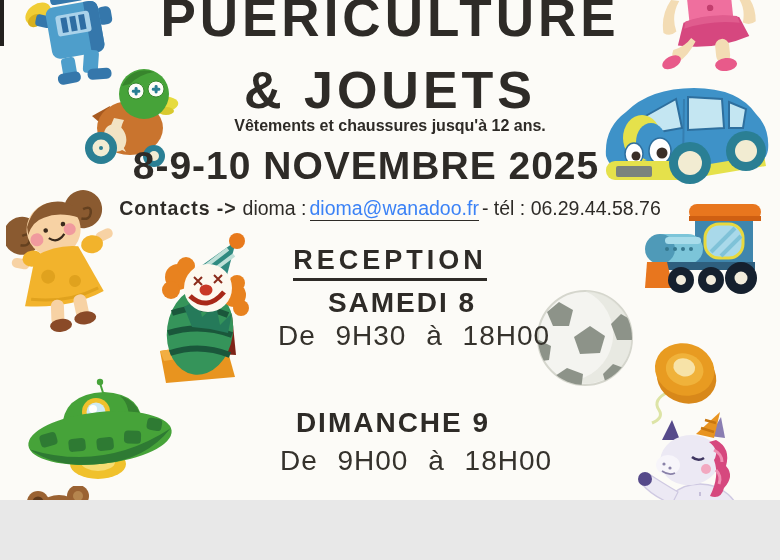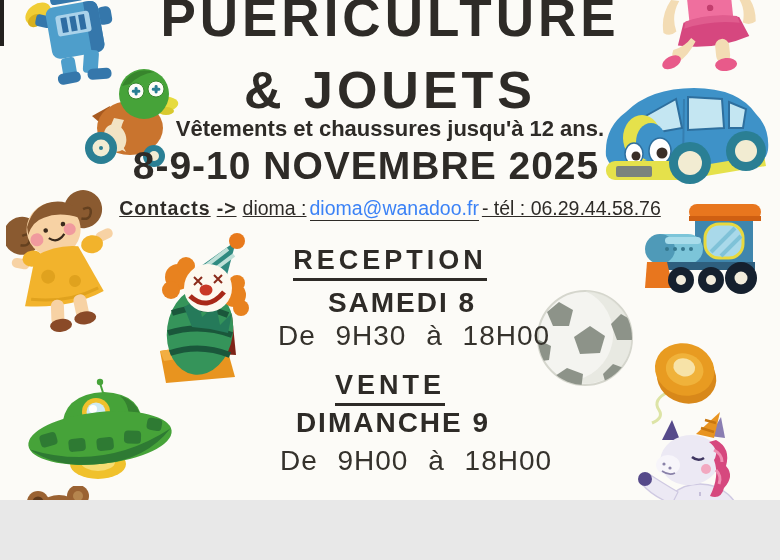--- a/index.html
+++ b/index.html
@@ -5,26 +5,26 @@
   html,body{margin:0;padding:0;background:#e8e8e8;}
   .page{
     position:relative;width:780px;height:500px;overflow:hidden;
     background:#fcfbf7;
     font-family:"Liberation Sans", sans-serif;
     color:#2e2b27;
   }
   .line{position:absolute;left:0;right:0;text-align:center;white-space:nowrap;line-height:1;z-index:2;}
   .title1{top:-9px;font-size:53px;font-weight:bold;letter-spacing:4px;}
   .title2{top:64px;font-size:52px;font-weight:bold;letter-spacing:4px;}
-  .subtitle{top:118px;font-size:22px;font-weight:bold;}
+  .subtitle{top:118px;font-size:16px;font-weight:bold;}
   .dates{top:146px;font-size:39px;font-weight:bold;letter-spacing:1px;transform:translateX(-24px);}
   .contact{top:199px;font-size:19.5px;}
   .contact .b{font-weight:bold;letter-spacing:1px;}
   .contact .email{color:#3b82f6;text-decoration:none;border-bottom:1.5px solid #2e2b27;padding-bottom:1px;}
-  .contact span{margin:0 3px;text-decoration:underline;}
+  .contact span{margin:0 3px;}
   .sec-heading{font-size:27px;font-weight:bold;letter-spacing:4px;}
   .sec-heading .u, .sec3-heading .u{display:inline-block;border-bottom:3px solid #2e2b27;padding-bottom:4px;}
   .h1pos{top:247px;}
   .d1pos{top:289px;transform:translateX(12px);}
   .t1pos{top:322px;transform:translateX(24px);}
   .h2pos{top:372px;}
   .d2pos{top:409px;transform:translateX(3px);}
   .t2pos{top:447px;transform:translateX(26px);}
   .sec-day{font-size:28px;font-weight:bold;letter-spacing:2px;}
   .sec-hours{font-size:28px;font-weight:400;letter-spacing:1px;word-spacing:11px;color:#35322c;}
@@ -299,21 +299,20 @@
   <div class="line dates">8-9-10 NOVEMBRE 2025</div>
 
   <div class="line contact">
     <span class="b">Contacts</span><span class="b">-&gt;</span><span>dioma :</span><a href="#" class="email">dioma@wanadoo.fr</a><span>- tél : 06.29.44.58.76</span>
   </div>
 
   <div class="line sec-heading h1pos"><span class="u">RECEPTION</span></div>
   <div class="line sec-day d1pos">SAMEDI 8</div>
   <div class="line sec-hours t1pos">De 9H30 à 18H00</div>
 
-  <div class="line sec-heading h2pos"><span class="u">VENTE</span></div>
   <div class="line sec-day d2pos">DIMANCHE 9</div>
   <div class="line sec-hours t2pos">De 9H00 à 18H00</div>
 
   <div class="line sec3-heading"><span class="u">PAIEMENT - REPRISE DES INVENDUS</span></div>
   <div class="line sec3-day">LUNDI 10</div>
 
   <div class="illo above" style="left:626px;top:412px;width:155px;height:150px">
     <svg viewBox="0 0 155 150">
       <path d="M100,118 Q142,106 140,132 Q138,147 116,149 Q132,138 126,128 Q117,119 100,128 Z" fill="#d6487e"></path>
       <path d="M112,126 q10,-4 18,0 M116,138 q9,-2 16,-4" stroke="#ef8fb2" stroke-width="3" fill="none"></path>

